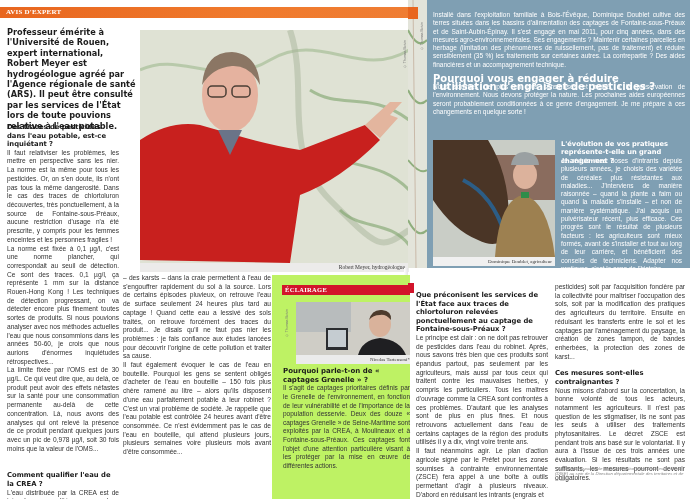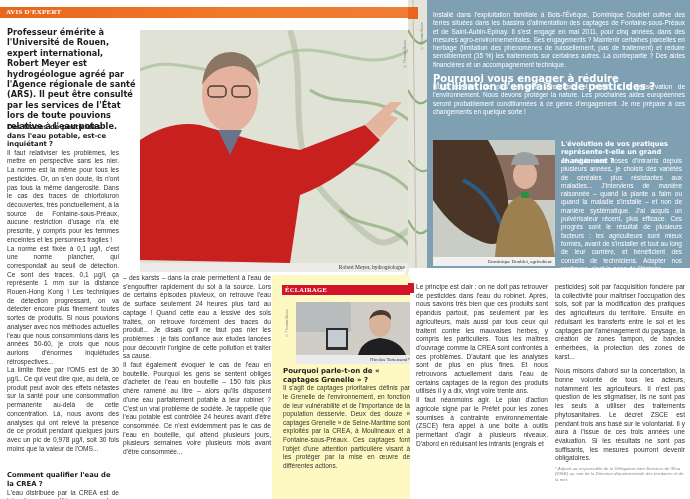--- a/index.html
+++ b/index.html
@@ -24,21 +24,21 @@
   .col2 { left: 123px; top: 274px; width: 148px; }
 
   
   .photo-meyer { position: absolute; left: 140px; top: 30px; width: 269px; height: 233px; overflow: hidden; background: #dfe3d6; }
   .photo-meyer svg { width: 100%; height: 100%; display: block; }
   .caption-meyer { position: absolute; left: 140px; top: 263px; width: 269px; height: 9px; background: #ecebea; font-family: "Liberation Serif", serif; font-size: 5.5px; text-align: right; padding-right: 4px; line-height: 9px; color: #333; }
 
   .credit-vert { position: absolute; font-size: 3.5px; color: #777; writing-mode: vertical-rl; transform: rotate(180deg); }
 
   
-  .eclairage { position: absolute; left: 272px; top: 275px; width: 138px; height: 224px; background: #fef9c3; }
+  .eclairage { position: absolute; left: 272px; top: 275px; width: 138px; height: 224px; background: #bef264; }
   .eclairage-band { position: absolute; left: 10px; top: 10px; width: 128px; height: 10px; background: #d2142b; }
   .eclairage-band .label { position: absolute; left: 3px; top: 1px; font-family: "Liberation Serif", serif; font-weight: bold; font-size: 6.5px; color: #fff; letter-spacing: 0.3px; }
   .photo-nicolas { position: absolute; left: 24px; top: 27px; width: 114px; height: 53px; background: #c9c8c3; overflow: hidden; }
   .photo-nicolas svg { width: 100%; height: 100%; display: block; }
   .caption-nicolas { position: absolute; left: 24px; top: 80px; width: 114px; height: 9px; font-family: "Liberation Serif", serif; font-size: 5px; text-align: right; line-height: 9px; color: #333; background: #ebebeb; }
   .ecl-text { position: absolute; left: 11px; top: 92px; width: 127px; font-size: 6.5px; line-height: 8.6px; text-align: justify; color: #333; }
   .ecl-text .q { font-family: "DejaVu Sans", sans-serif; font-weight: bold; font-size: 7px; line-height: 8.7px; color: #1a1a1a; text-align: left; }
 
   
   .right-box { position: absolute; left: 427px; top: 0; width: 263px; height: 268px; background: #7f9fb3; color: #fff; }
@@ -162,23 +162,25 @@
     </div>
     <div class="caption-doublet">Dominique Doublet, agriculteur</div>
 
     <p class="q3">L'évolution de vos pratiques représente-t-elle un grand changement ?</p>
     <p class="a3">Je réduis mes doses d'intrants depuis plusieurs années, je choisis des variétés de céréales plus résistantes aux maladies... J'interviens de manière raisonnée – quand la plante a faim ou quand la maladie s'installe – et non de manière systématique. J'ai acquis un pulvérisateur récent, plus efficace. Ces progrès sont le résultat de plusieurs facteurs : les agriculteurs sont mieux formés, avant de s'installer et tout au long de leur carrière, et bénéficient des conseils de techniciens. Adapter nos pratiques, c'est le sens de l'histoire.</p>
   </div>
 
   <div class="red-tab-mid"></div>
 
   <div class="col col3">
+    <p class="q first">Que préconisent les services de l'État face aux traces de chlortoluron relevées ponctuellement au captage de Fontaine-sous-Préaux ?</p>
     <p>Le principe est clair : on ne doit pas retrouver de pesticides dans l'eau du robinet. Après, nous savons très bien que ces produits sont épandus partout, pas seulement par les agriculteurs, mais aussi par tous ceux qui traitent contre les mauvaises herbes, y compris les particuliers. Tous les maîtres d'ouvrage comme la CREA sont confrontés à ces problèmes. D'autant que les analyses sont de plus en plus fines. Et nous retrouvons actuellement dans l'eau de certains captages de la région des produits utilisés il y a dix, vingt voire trente ans.</p>
     <p style="overflow: visible;">Il faut néanmoins agir. Le plan d'action agricole signé par le Préfet pour les zones soumises à contrainte environnementale (ZSCE) fera appel à une boîte à outils permettant d'agir à plusieurs niveaux. D'abord en réduisant les intrants (engrais et</p>
   </div>
 
   <div class="col col4" style="top: 283px;">
       <p style="margin-bottom: 6px;">pesticides) soit par l'acquisition foncière par la collectivité pour maîtriser l'occupation des sols, soit par la modification des pratiques des agriculteurs du territoire. Ensuite en réduisant les transferts entre le sol et les captages par l'aménagement du paysage, la création de zones tampon, de bandes enherbées, la protection des zones de karst...</p>
+    <p class="q first">Ces mesures sont-elles contraignantes ?</p>
     <p>Nous misons d'abord sur la concertation, la bonne volonté de tous les acteurs, notamment les agriculteurs. Il n'est pas question de les stigmatiser, ils ne sont pas les seuls à utiliser des traitements phytosanitaires. Le décret ZSCE est pendant trois ans basé sur le volontariat. Il y aura à l'issue de ces trois années une évaluation. Si les résultats ne sont pas suffisants, les mesures pourront devenir obligatoires.</p>
   </div>
 
   <div class="footnote">* Adjoint au responsable de la Délégation inter Services de l'Eau (DISE) au sein de la Direction départementale des territoires et de la mer.</div>
 </div>
 
 </body></html>

